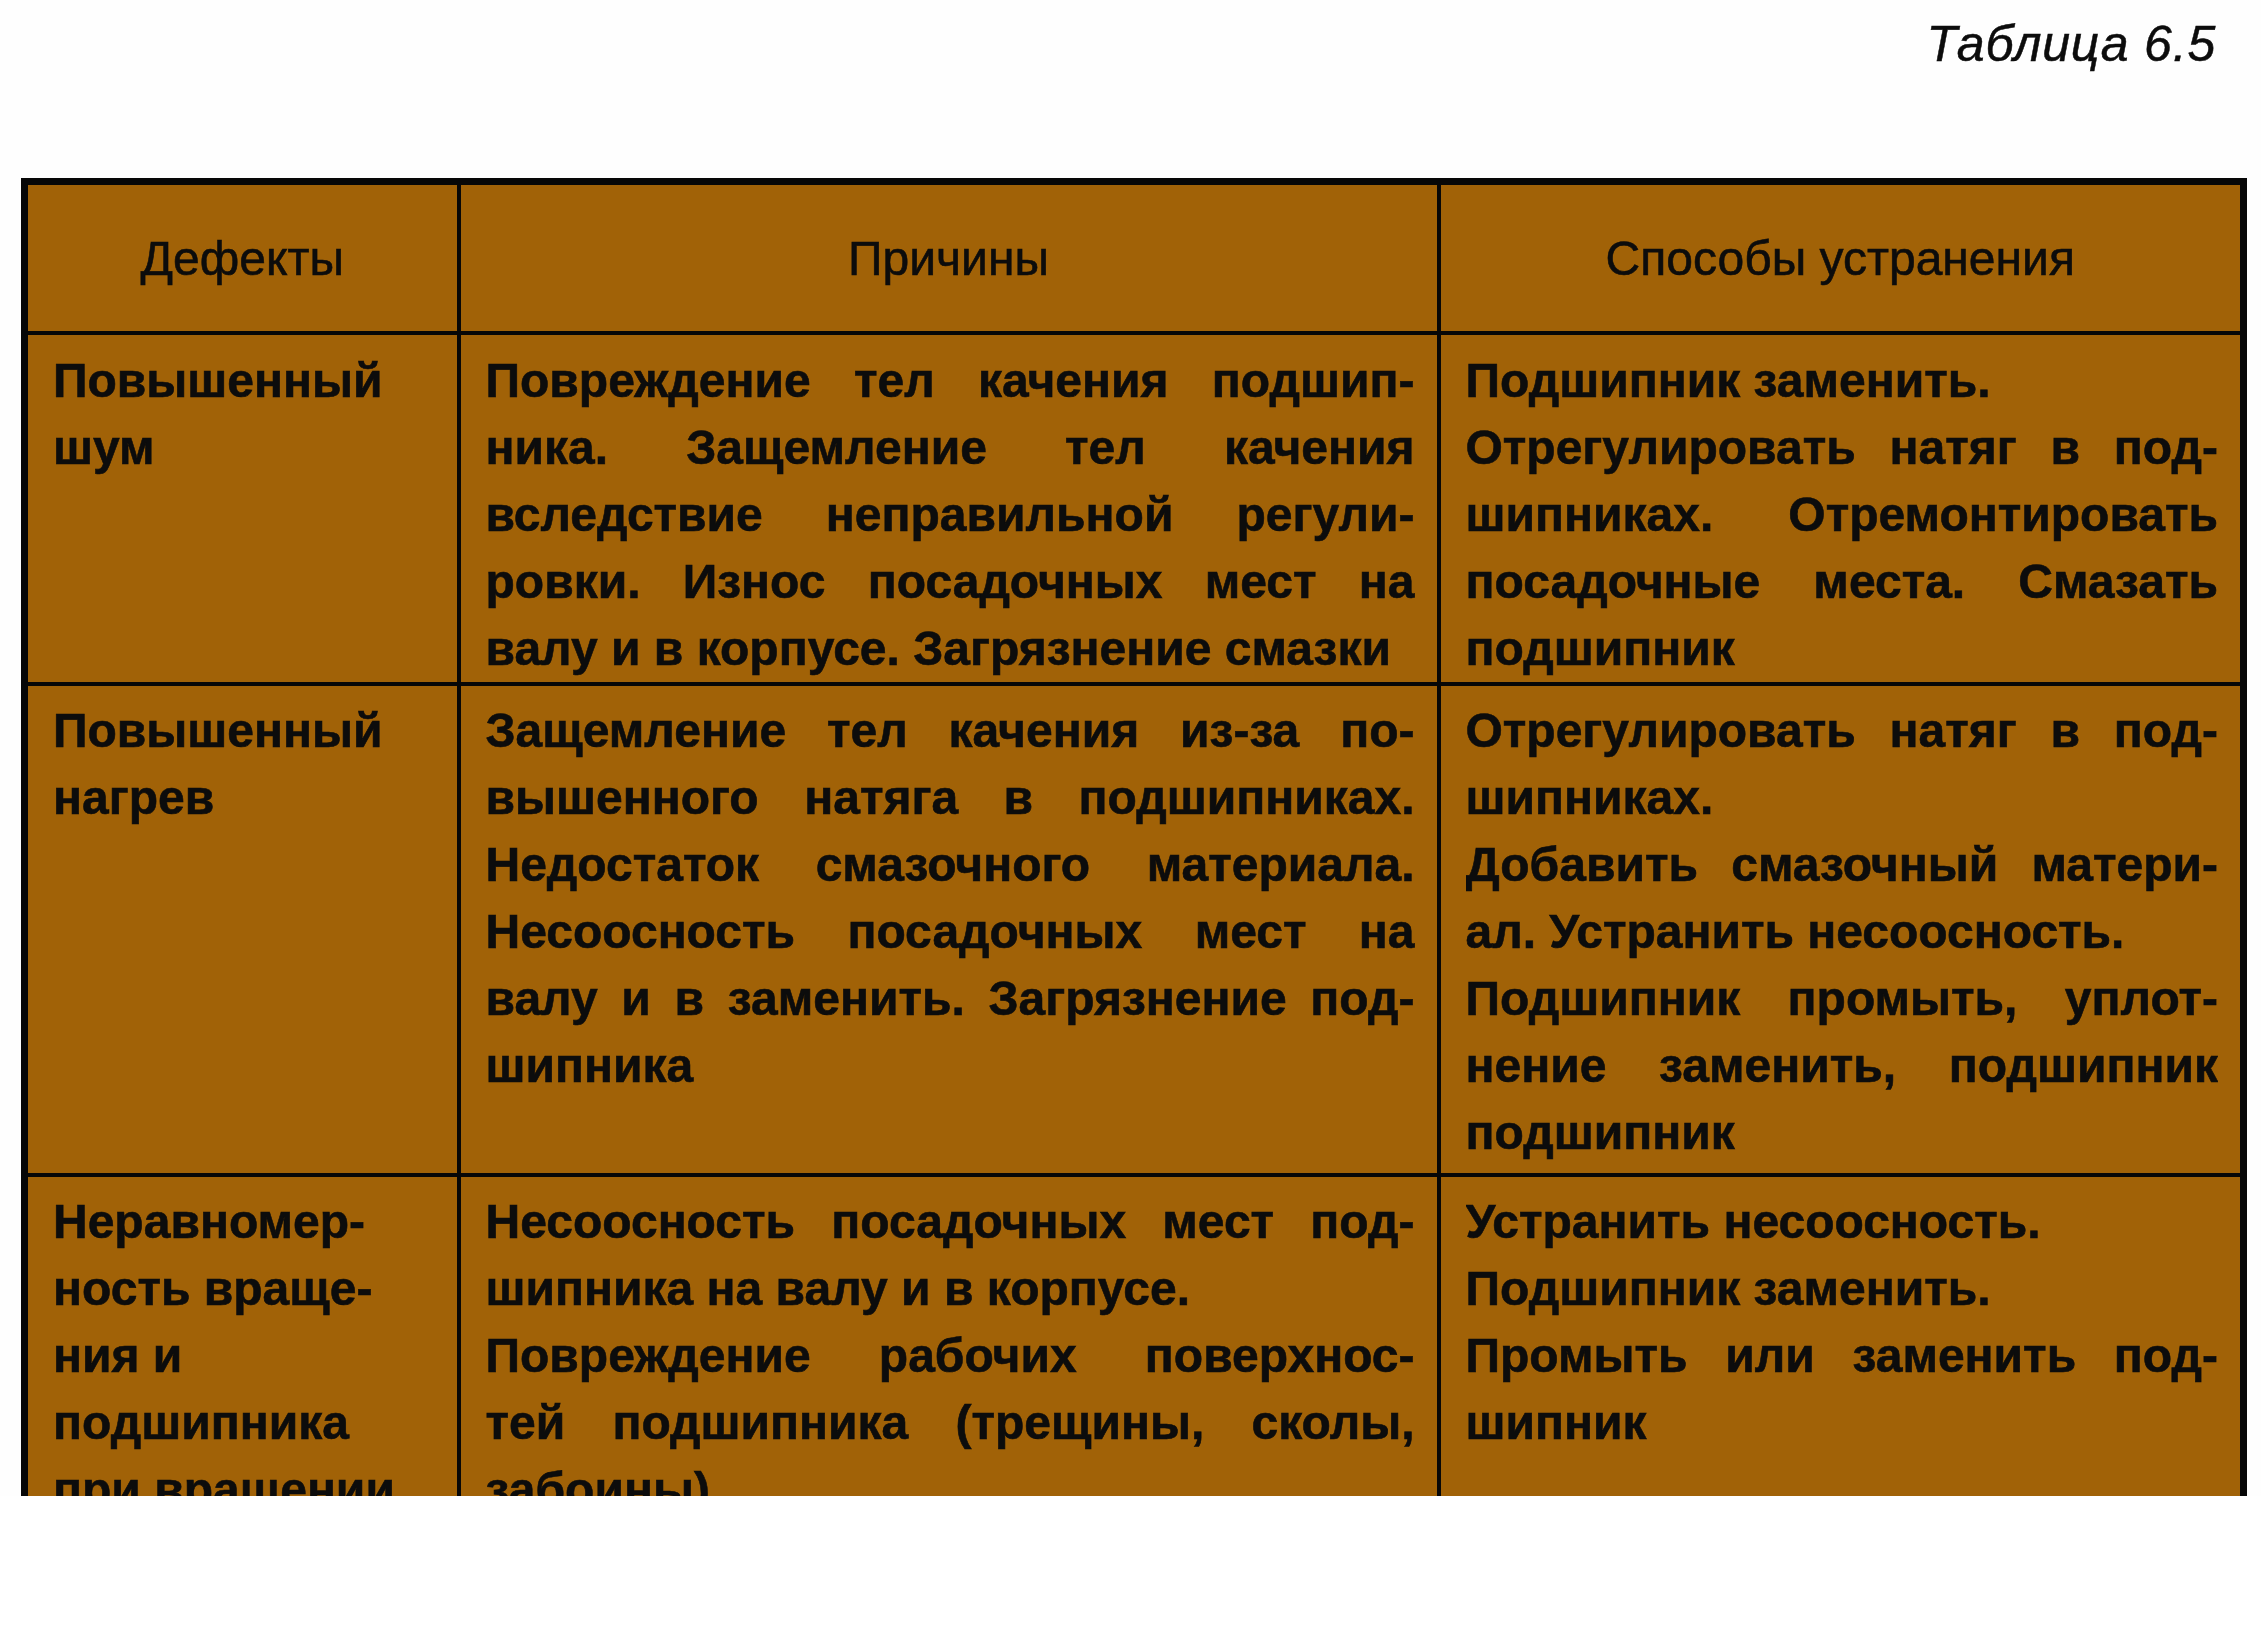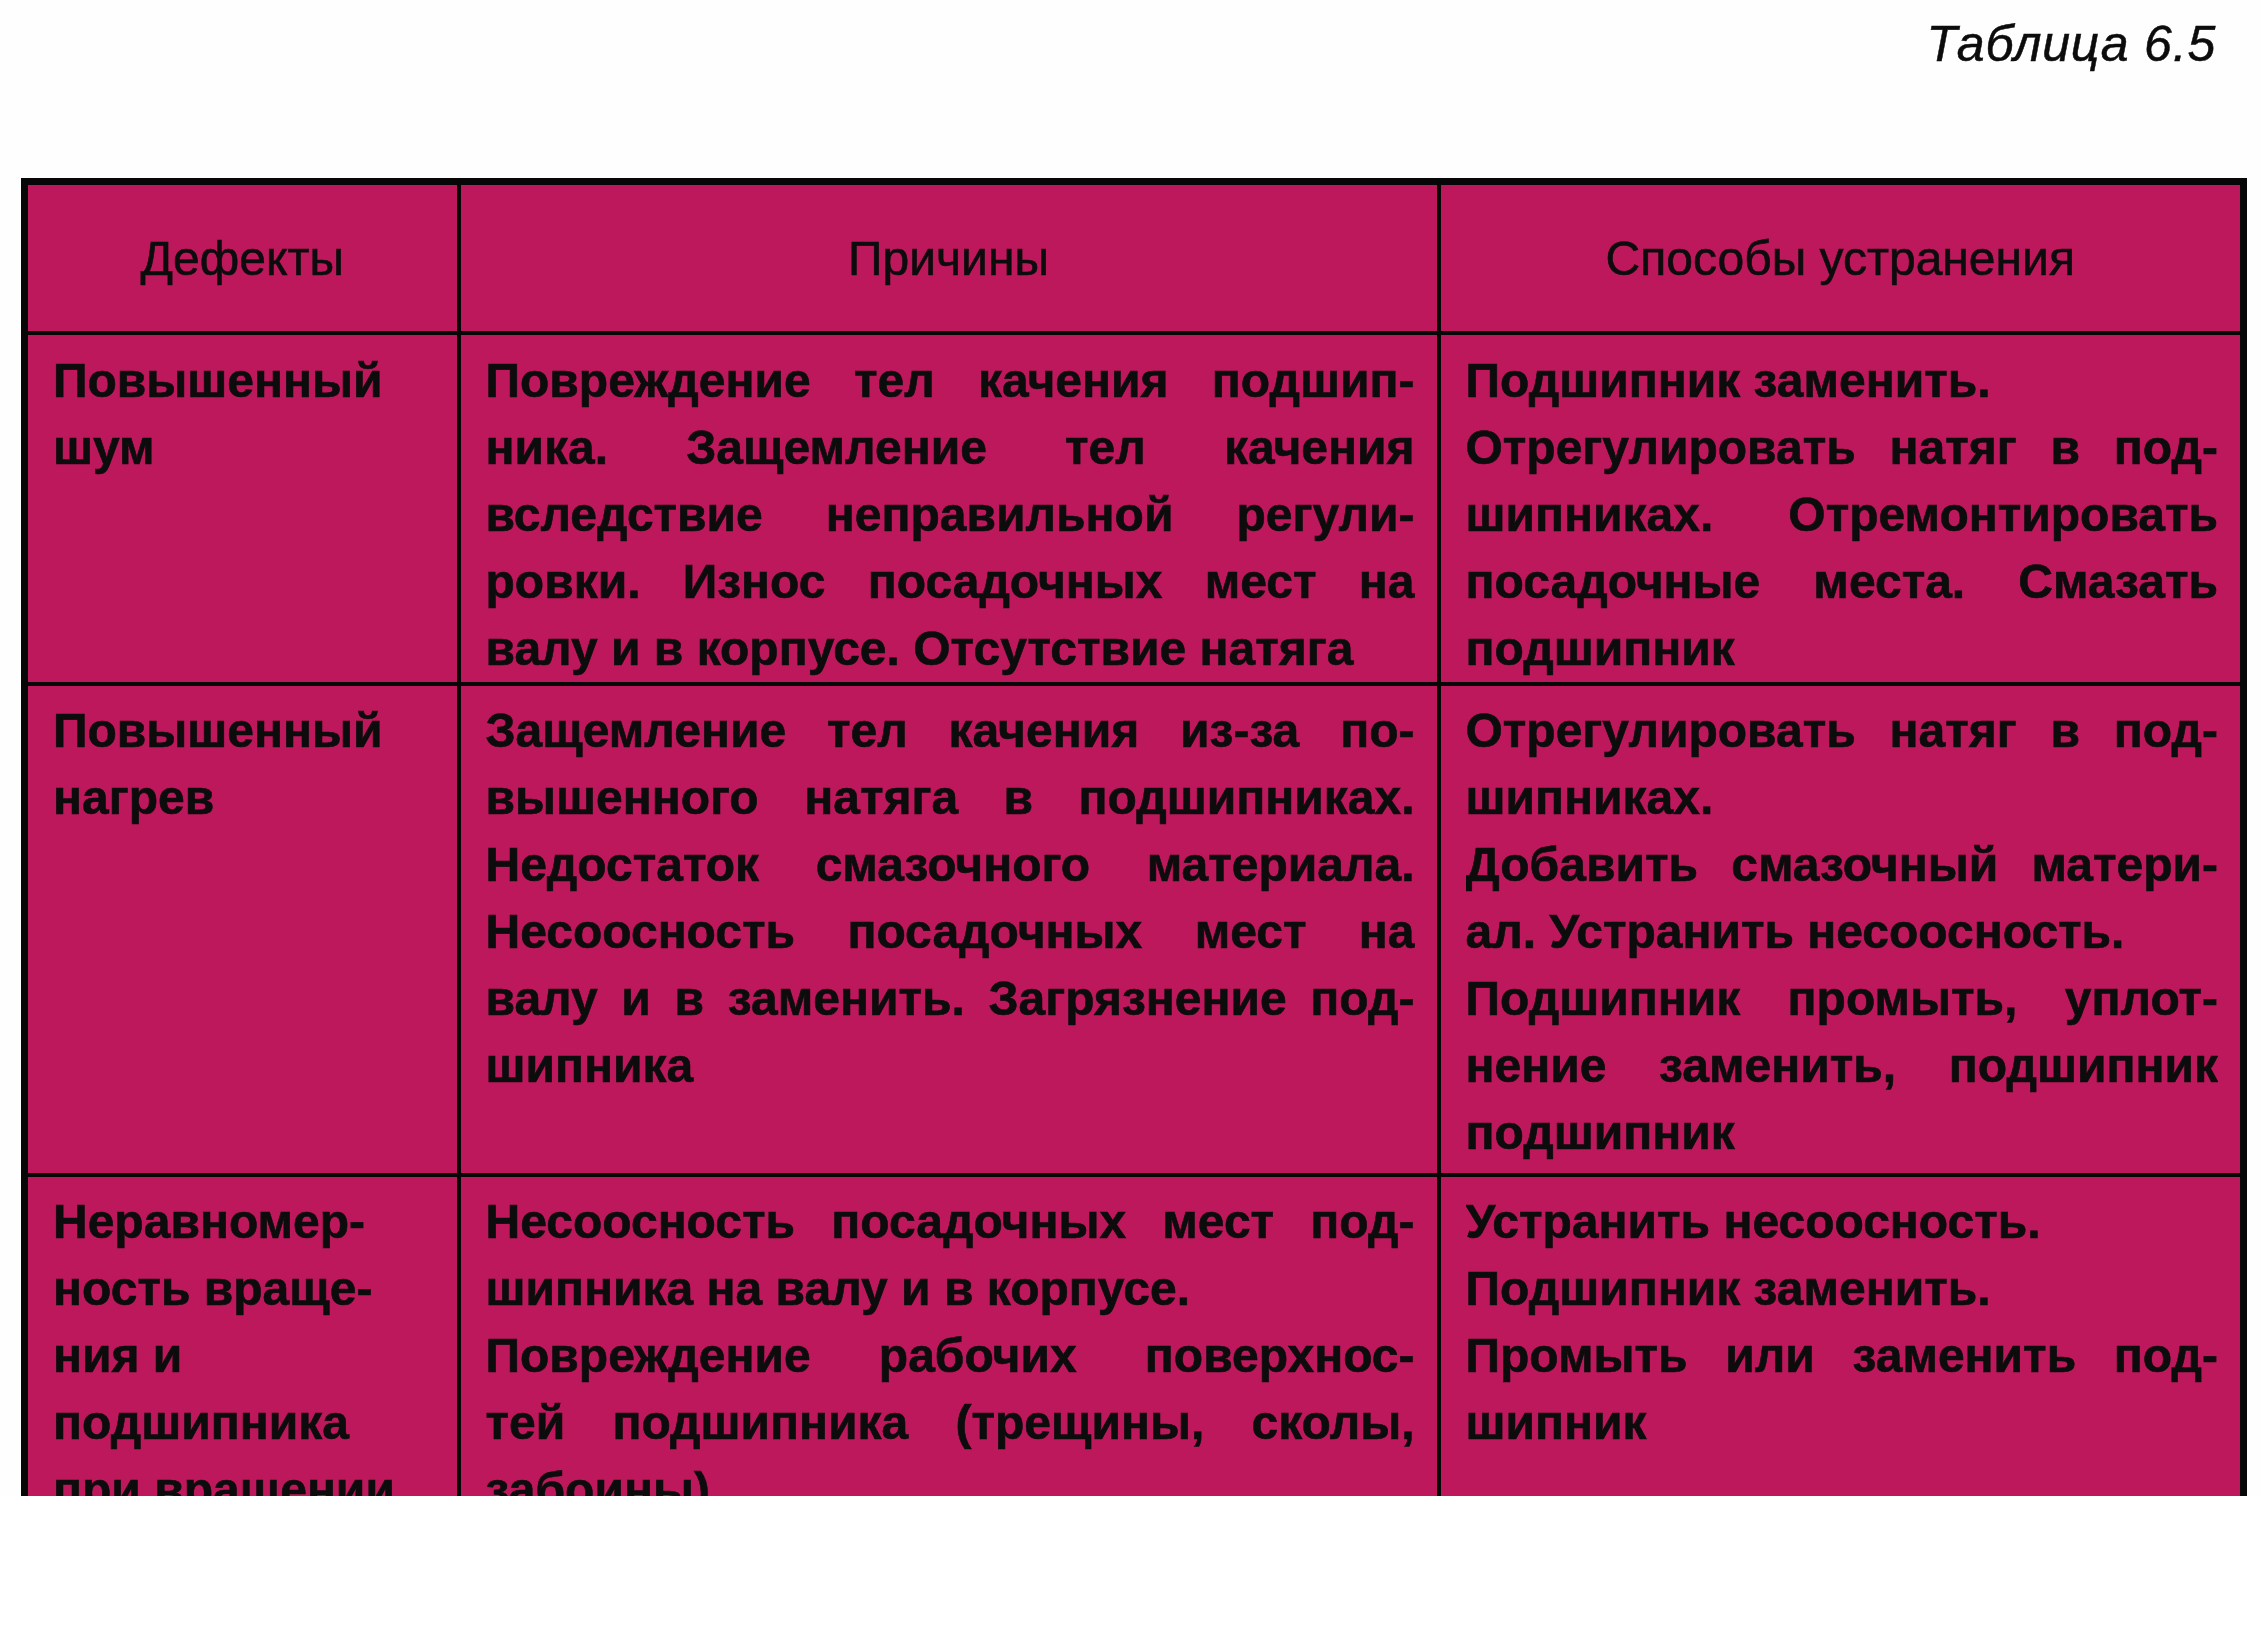--- a/index.html
+++ b/index.html
@@ -38,21 +38,21 @@
   }
 
   table.defects-table {
     position: absolute;
     top: 178px;
     left: 21px;
     width: 2220px;
     table-layout: fixed;
     border-collapse: collapse;
     border: 7.5px solid #070707;
-    background: #be185d;
+    background: #a16207;
   }
   col.c1 { width: 434px; }
   col.c2 { width: 980px; }
   col.c3 { width: 805px; }
 
   .defects-table th, .defects-table td {
     border: 4.2px solid #070707;
     font-weight: bold;
   }
 
@@ -111,21 +111,21 @@
       <tr class="r1">
         <td class="no-justify">
             <div class="line">Повышенный</div>
             <div class="line">шум</div>
           </td>
         <td>
             <div class="line just">Повреждение тел качения подшип-</div>
             <div class="line just">ника. Защемление тел качения</div>
             <div class="line just">вследствие неправильной регули-</div>
             <div class="line just">ровки. Износ посадочных мест на</div>
-            <div class="line">валу и в корпусе. Отсутствие натяга</div>
+            <div class="line">валу и в корпусе. Загрязнение смазки</div>
           </td>
         <td>
             <div class="line">Подшипник заменить.</div>
             <div class="line just">Отрегулировать натяг в под-</div>
             <div class="line just">шипниках. Отремонтировать</div>
             <div class="line just">посадочные места. Смазать</div>
             <div class="line">подшипник</div>
           </td>
       </tr>
       <tr class="r2">

